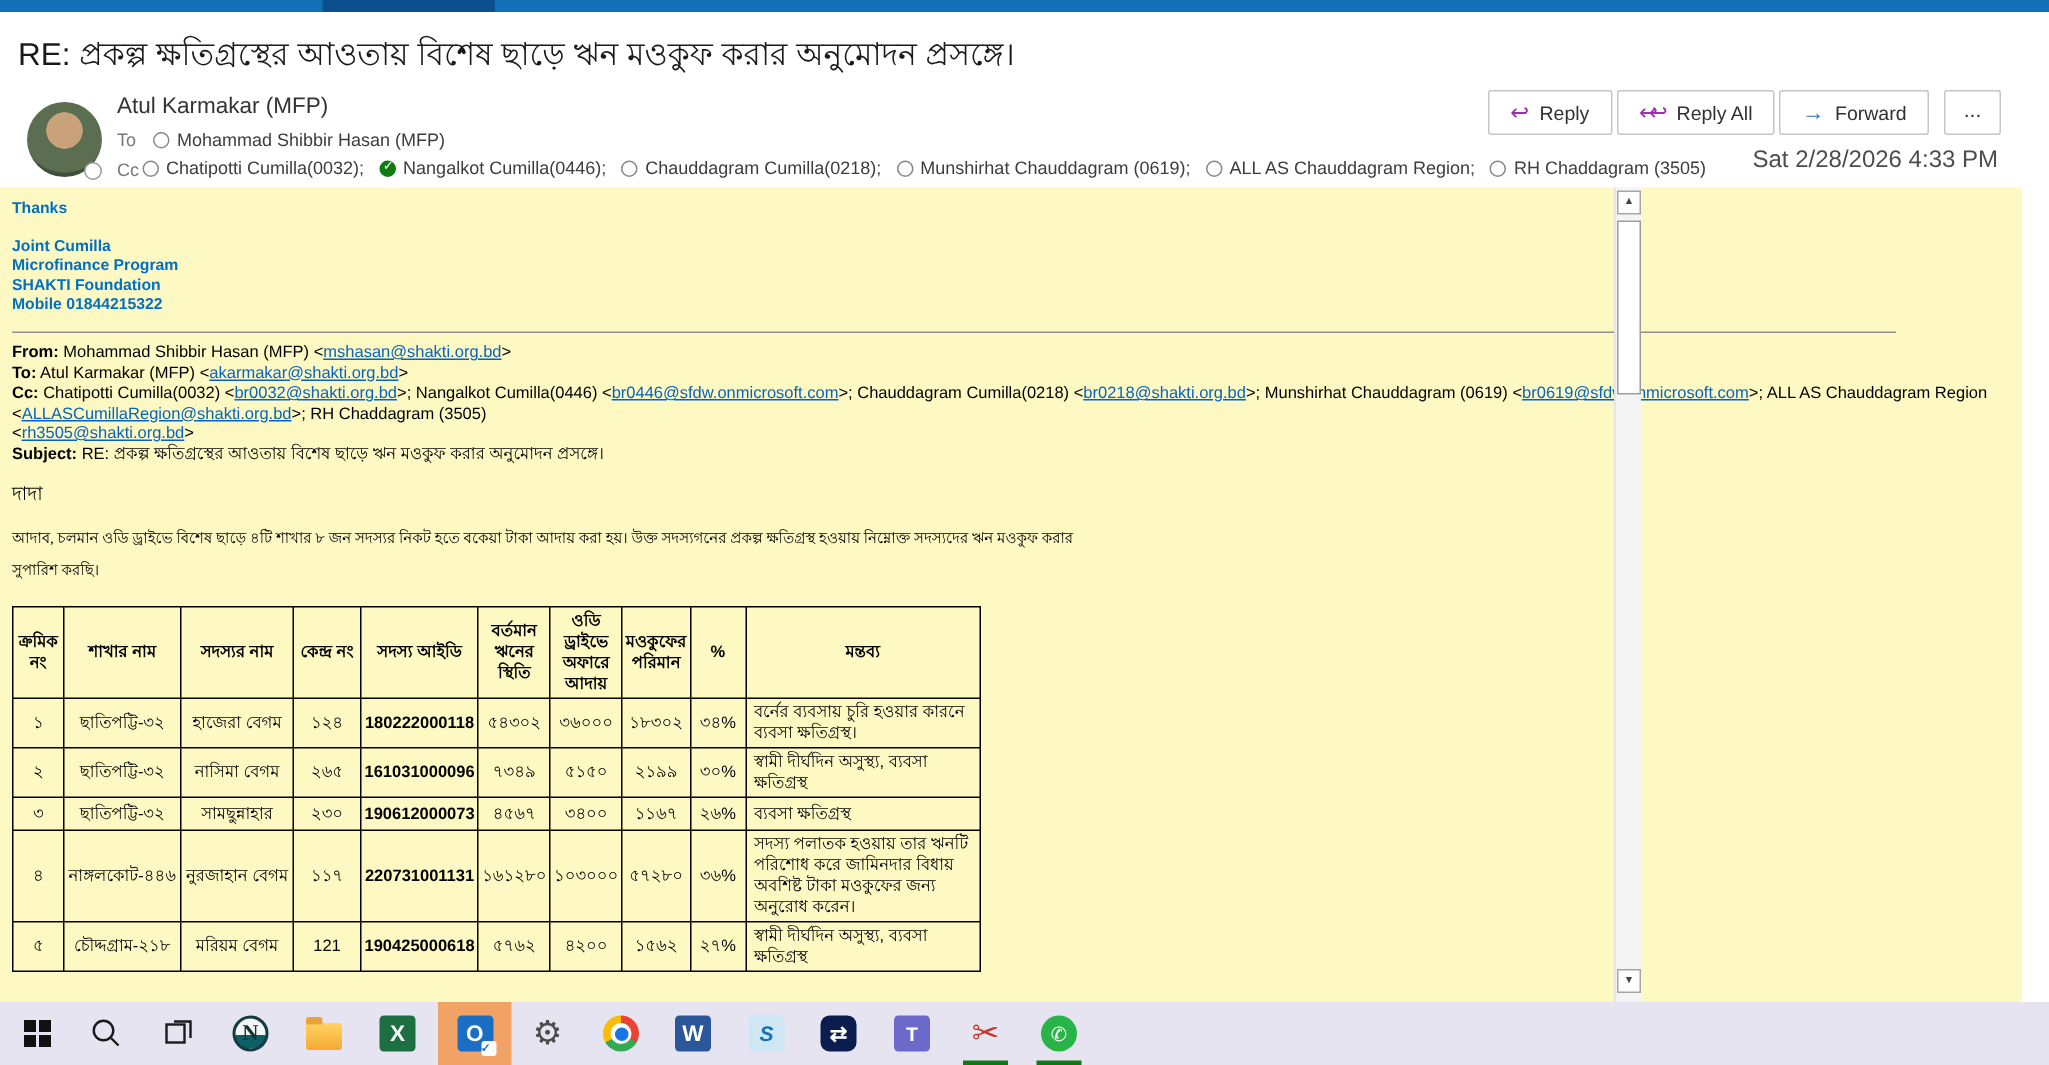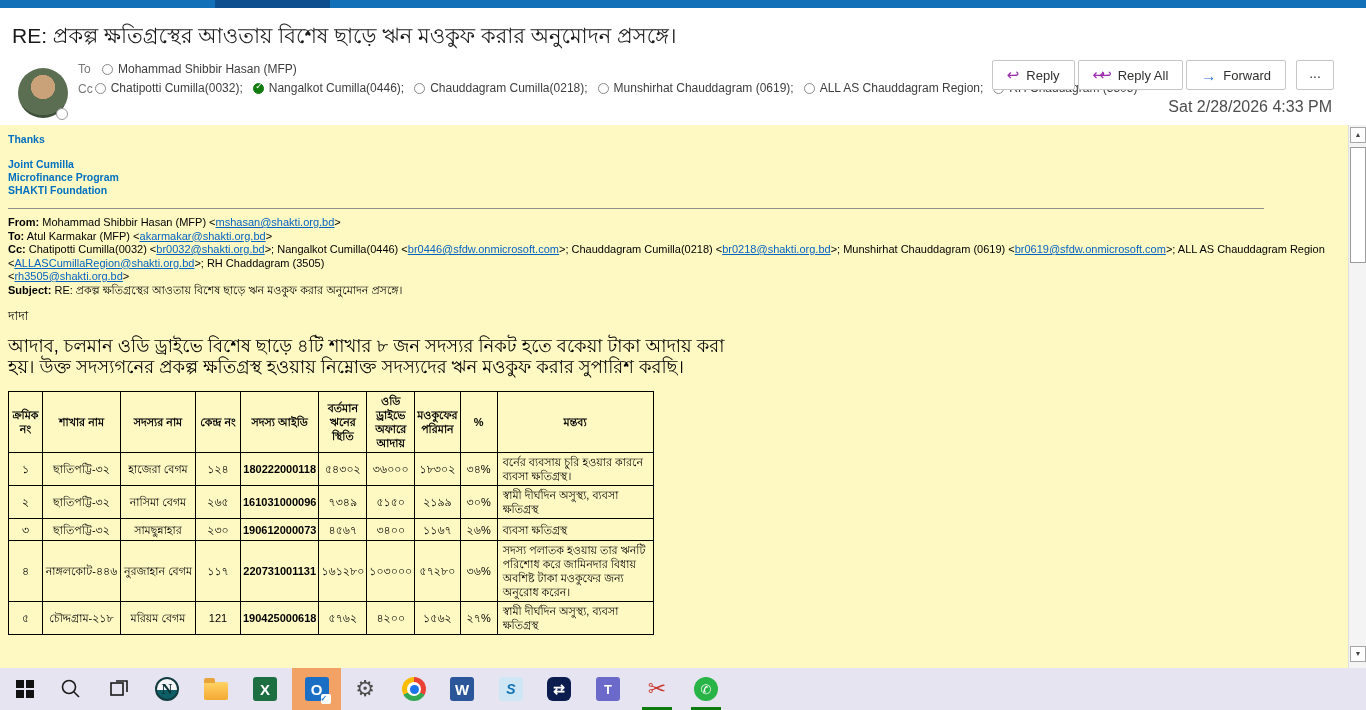--- a/index.html
+++ b/index.html
@@ -1,18 +1,18 @@
 <!DOCTYPE html>
 <html><head>
 <meta charset="utf-8">
 <style>
   * { margin:0; padding:0; box-sizing:border-box; }
   html,body { width:1366px; height:710px; overflow:hidden; background:#fff;
     font-family:"Liberation Sans", sans-serif; }
-  .screen { position:relative; width:1366px; height:710px; background:#fff; }
+  .screen { position:relative; width:1094px; height:710px; background:#fff; }
 
   
   .top-strip { position:absolute; left:0; top:0; width:1366px; height:8px; background:#1270b8; }
   .top-strip-dark { position:absolute; left:215px; top:0; width:115px; height:8px; background:#0d4e8f; }
 
   
   .mail-header { position:absolute; left:0; top:8px; width:1348px; height:117px; background:#fff; }
   .subject { padding:12px 0 0 12px; font-size:21px; color:#1a1a1a; }
   .hdr-row { position:absolute; left:12px; top:52px; right:14px; }
   .avatar { position:absolute; left:6px; top:8px; width:50px; height:50px; border-radius:50%;
@@ -43,21 +43,21 @@
   
   .reading-pane { position:absolute; left:0; top:125px; width:1348px; height:543px; background:#fef9c3; overflow:hidden; }
   .content { padding:8px 12px 0 8px; }
   .sig-top { margin-top:0; color:#0070c0; font-weight:bold; font-size:10.5px; line-height:13px; }
   .sig-top .line { display:block; }
   .sig-gap { height:12px; }
   .divider { border:none; border-top:1px solid #8f8f8f; width:1256px; margin:11px 0 7px 0; }
   .quoted { font-size:11px; color:#000; line-height:13.5px; }
   .quoted b { font-weight:bold; }
   .quoted a, .q-link { color:#0563c1; text-decoration:underline; cursor:pointer; }
-  .bn-body { font-size:18px; color:#000; margin-top:9px; line-height:21px; width:720px; }
+  .bn-body { font-size:10px; color:#000; margin-top:9px; line-height:21px; width:720px;font-family:Liberation Serif, serif; }
   .bn-greet { margin-top:10px; font-size:12.5px; }
 
   table.waiver { border-collapse:collapse; margin-top:13px; table-layout:fixed; }
   table.waiver th, table.waiver td { border:1px solid #000; font-size:11px; color:#000;
     text-align:center; vertical-align:middle; padding:2px 2px; line-height:14px; }
   table.waiver th { font-weight:bold; height:60px; }
   table.waiver td { height:22px; }
   table.waiver td.c-comment { text-align:left; padding-left:5px; }
   table.waiver td.c-id { font-weight:bold; }
   .w1{width:34px}.w2{width:78px}.w3{width:75px}.w4{width:45px}.w5{width:78px}
@@ -111,20 +111,21 @@
   <div class="top-strip">
     <div class="top-strip-dark"></div>
   </div>
 
   <div class="mail-header">
     <div class="subject">RE:  প্রকল্প ক্ষতিগ্রস্থের আওতায় বিশেষ ছাড়ে ঋন মওকুফ করার অনুমোদন প্রসঙ্গে।</div>
     <div class="hdr-row">
       <div class="avatar"></div>
       <div class="avatar-presence"></div>
       <div class="sender-block">
+        <div class="sender-name">Atul  Karmakar (MFP)</div>
         <div class="rcpt-row">
           <span class="rcpt-label">To</span>
           <span class="pres"></span>
           <span>Mohammad Shibbir Hasan (MFP)</span>
         </div>
         <div class="rcpt-row">
           <span class="rcpt-label">Cc</span>
           <span id="cc-recipients"><span class="chip">
                 <span class="pres"></span>
                 <span>Chatipotti Cumilla(0032);</span>
@@ -166,20 +167,21 @@
   </div>
 
   <div class="reading-pane">
     <div class="content">
       <div class="sig-top">
         <span class="line">Thanks</span>
         <span class="sig-gap" style="display:block"></span>
         <span class="line">Joint Cumilla</span>
         <span class="line">Microfinance Program</span>
         <span class="line">SHAKTI Foundation</span>
+        <span class="line">Mobile 01844215322</span>
       </div>
       <hr class="divider">
       <div class="quoted" id="quoted-headers">
           <div><b>From:</b> Mohammad Shibbir Hasan (MFP) &lt;<a class="q-link">mshasan@shakti.org.bd</a>&gt;</div>
           <div><b>To:</b> Atul Karmakar (MFP) &lt;<a class="q-link">akarmakar@shakti.org.bd</a>&gt;</div>
           <div><b>Cc:</b> Chatipotti Cumilla(0032) &lt;<a class="q-link">br0032@shakti.org.bd</a>&gt;; Nangalkot Cumilla(0446) &lt;<a class="q-link">br0446@sfdw.onmicrosoft.com</a>&gt;; Chauddagram Cumilla(0218) &lt;<a class="q-link">br0218@shakti.org.bd</a>&gt;; Munshirhat Chauddagram (0619) &lt;<a class="q-link">br0619@sfdw.onmicrosoft.com</a>&gt;; ALL AS Chauddagram Region &lt;<a class="q-link">ALLASCumillaRegion@shakti.org.bd</a>&gt;; RH Chaddagram (3505)<br>&lt;<a class="q-link">rh3505@shakti.org.bd</a>&gt;</div>
           <div><b>Subject:</b> RE: প্রকল্প ক্ষতিগ্রস্থের আওতায় বিশেষ ছাড়ে ঋন মওকুফ করার অনুমোদন প্রসঙ্গে।</div>
         </div>
       <div class="bn-greet">দাদা</div>
       <div class="bn-body">

